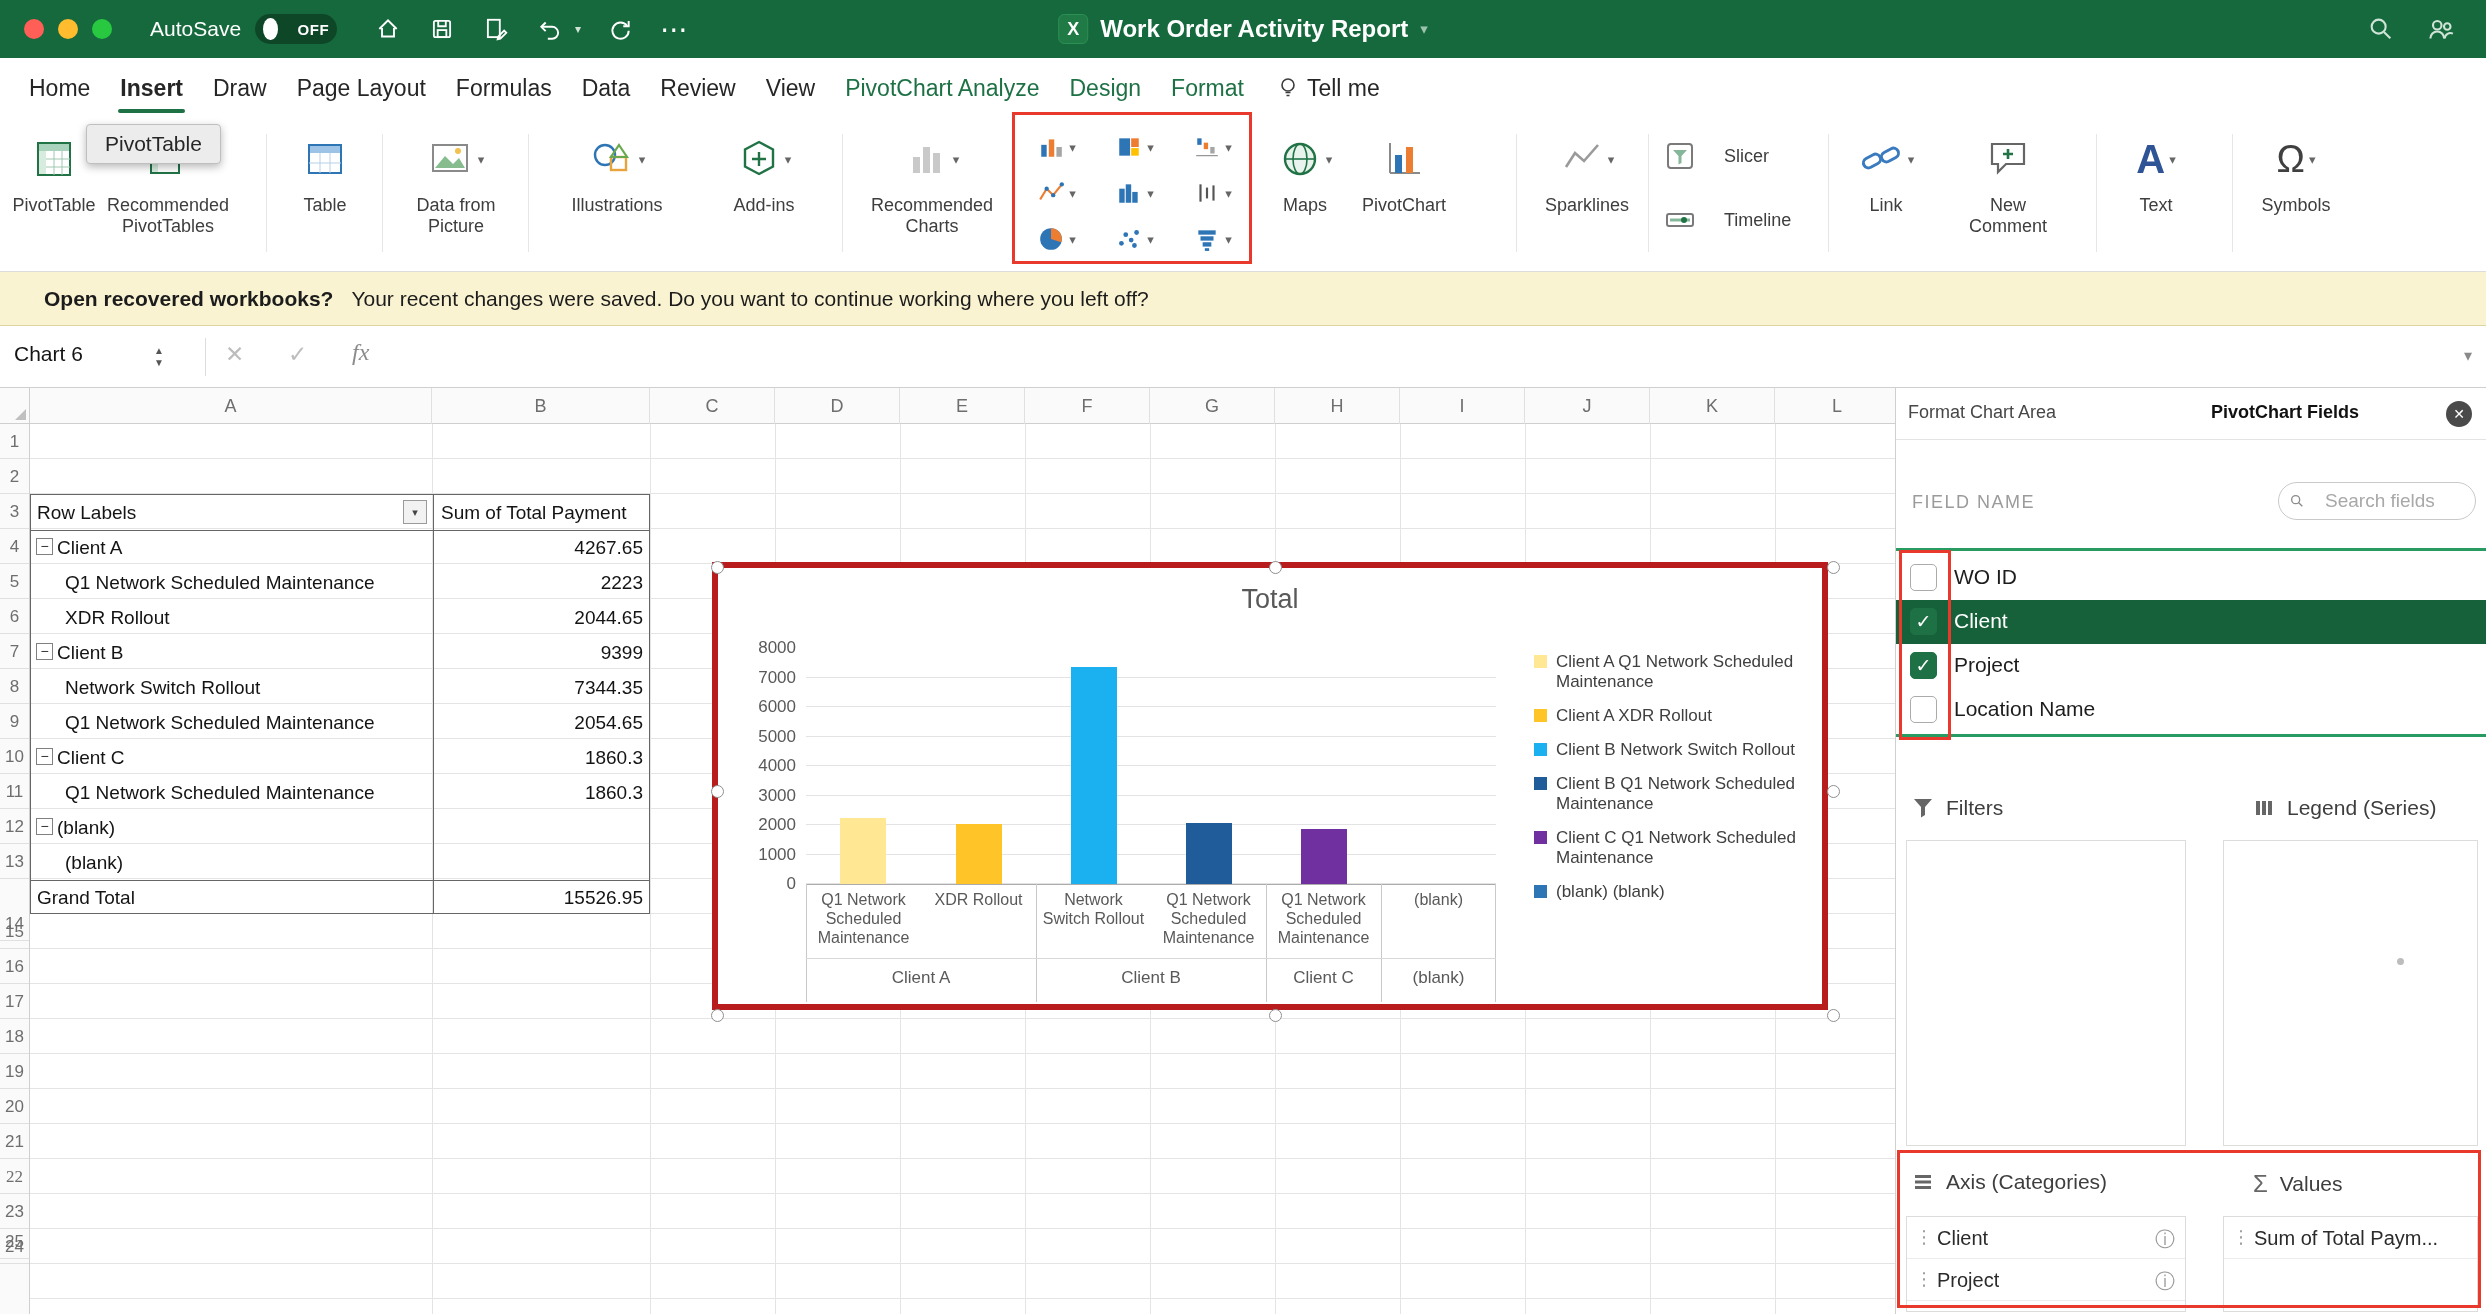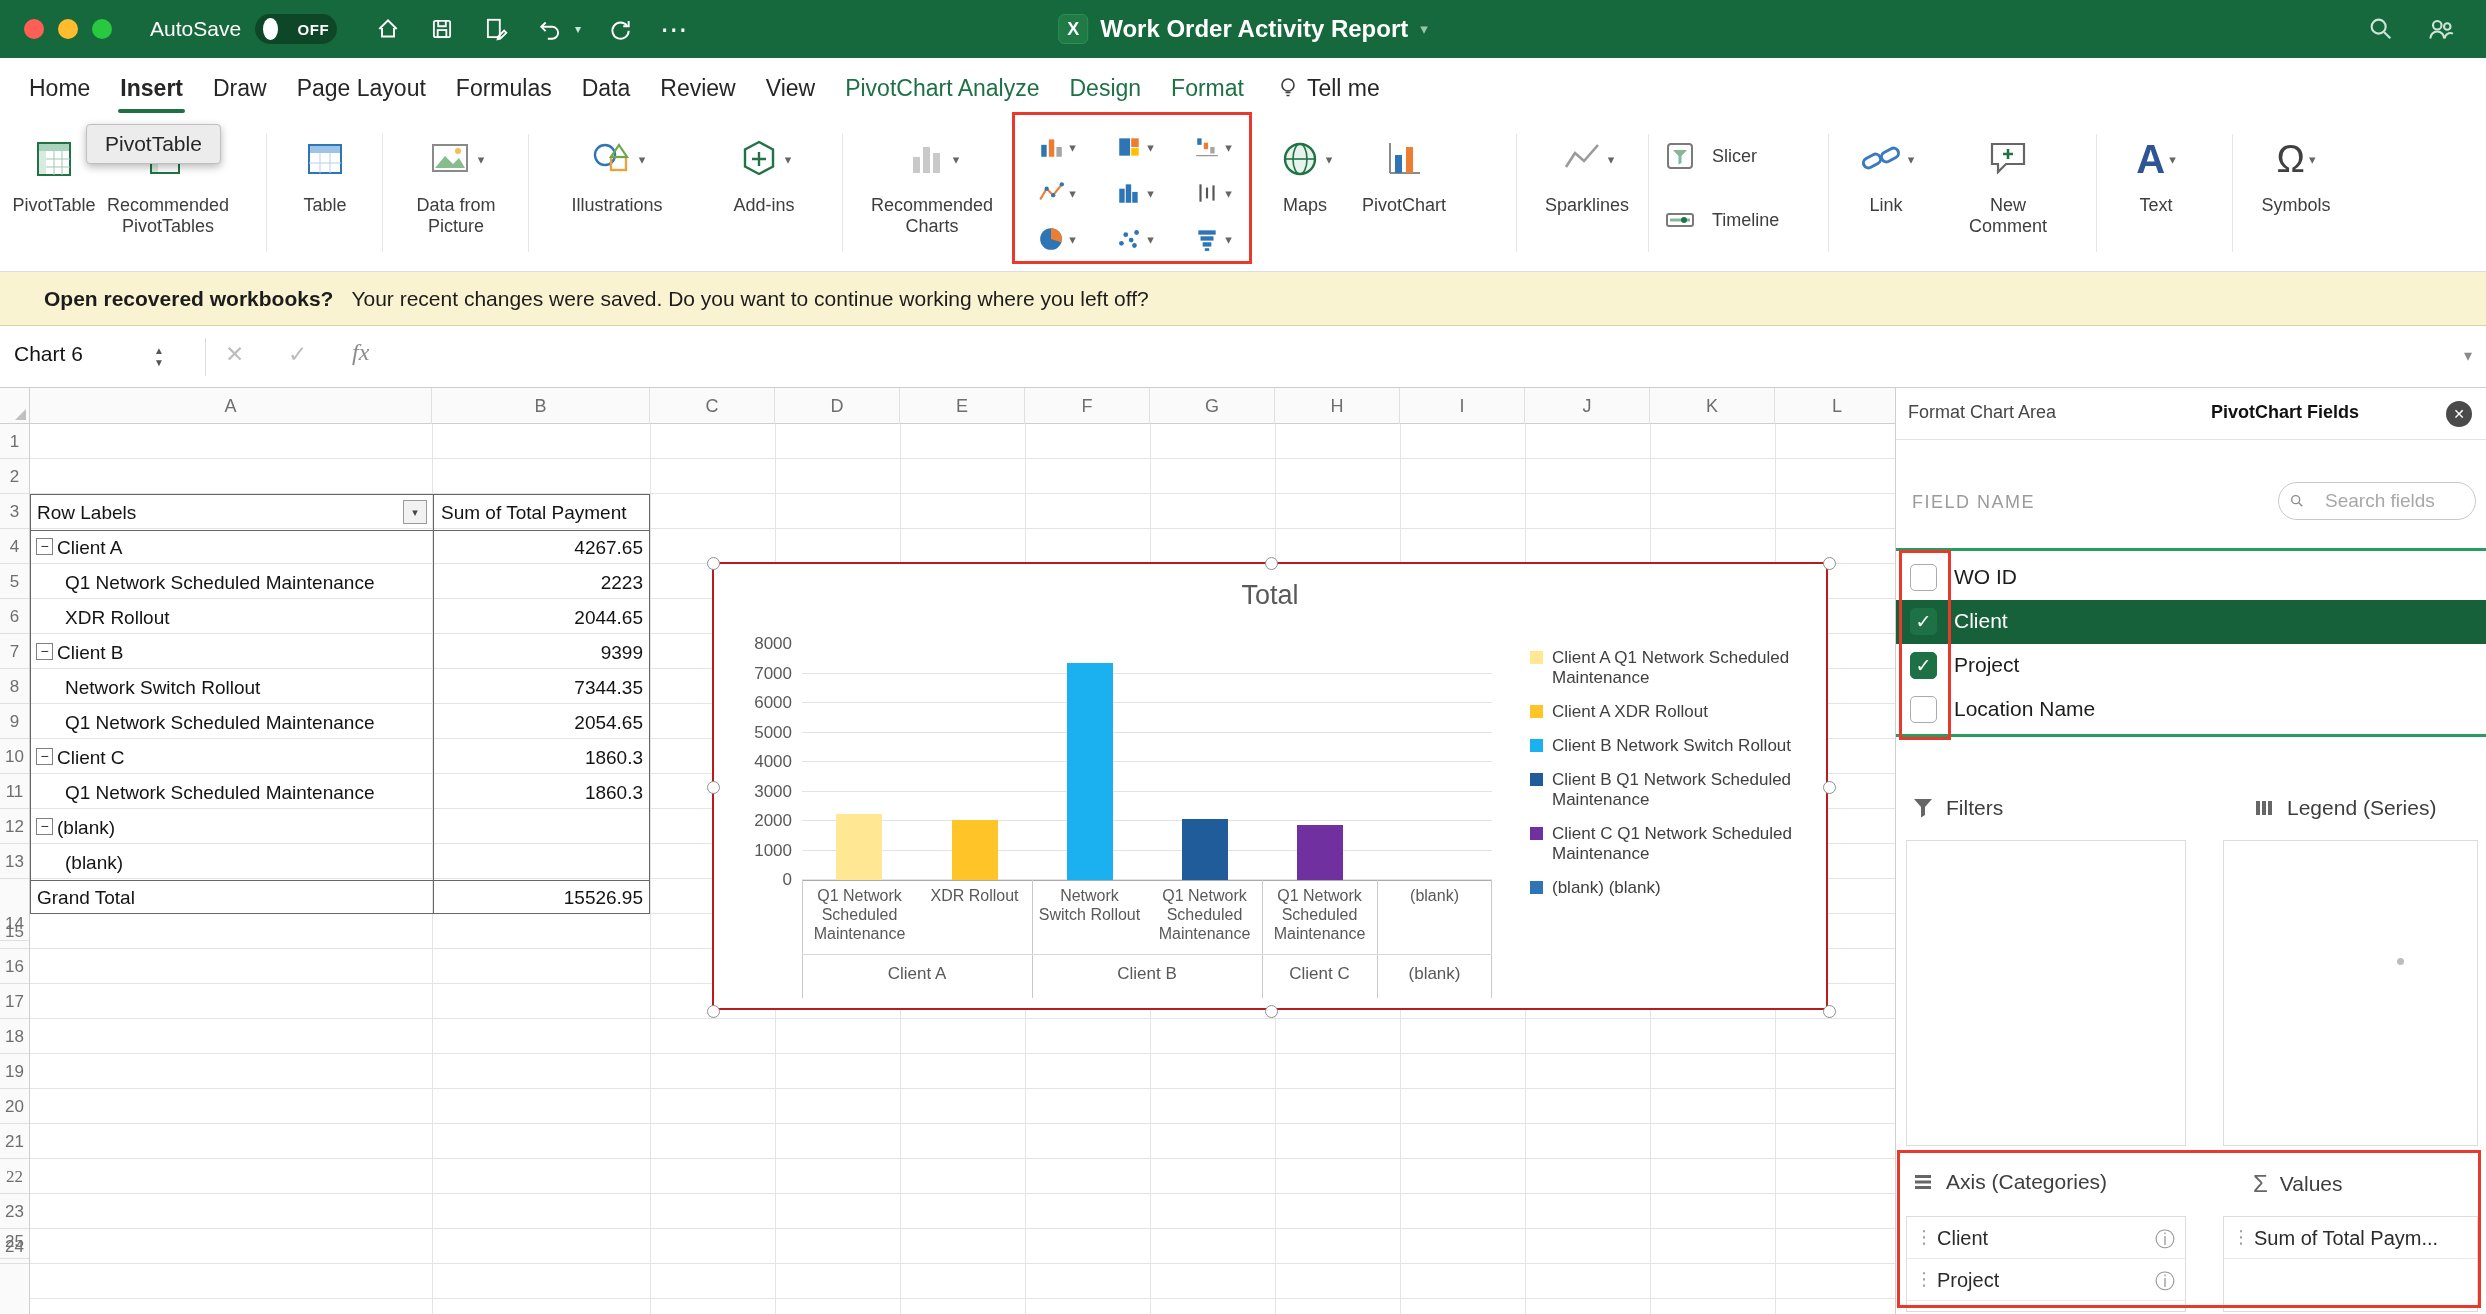--- a/index.html
+++ b/index.html
@@ -41,21 +41,21 @@
 
 
 #ribbon{position:absolute;left:0;top:118px;width:2486px;height:154px;background:#fff;
         border-bottom:1px solid #dcdcdc;z-index:6}
 .rbtn{position:absolute;top:10px;display:flex;flex-direction:column;align-items:center;gap:5px;text-align:center}
 .ricon{height:62px;display:flex;align-items:center;justify-content:center;gap:4px}
 .rlabel{font-size:18px;color:#3e3e3e;line-height:1.15}
 .caret{font-size:13px;color:#666}
 .vsep{position:absolute;top:16px;height:118px;width:1px;background:#e6e6e6}
 .mini{position:absolute;width:70px;height:42px;display:flex;align-items:center;justify-content:center;gap:5px}
-.stack{position:absolute;display:flex;align-items:center;gap:16px;font-size:18px;color:#3e3e3e}
+.stack{position:absolute;display:flex;align-items:center;gap:28px;font-size:18px;color:#3e3e3e}
 
 
 #notif{position:absolute;left:0;top:272px;width:2486px;height:54px;background:#faf3d1;
        border-bottom:1px solid #ddd3a0;display:flex;align-items:center;padding-left:44px;z-index:6}
 #notif .q{font-weight:bold;font-size:21px;color:#1c1c1c}
 #notif .msg{font-size:21px;color:#1c1c1c;margin-left:18px}
 .notifbtn{position:absolute;top:9px;height:36px;background:#fff;border:1px solid #c9c9c9;border-radius:7px;
           font-size:19px;color:#262626;display:flex;align-items:center;justify-content:center}
 
 
@@ -97,21 +97,21 @@
 .pa.hdr{left:6px}
 .pb{position:absolute;left:406px;right:8px;top:7px;text-align:right;white-space:nowrap}
 .pb.hdr{text-align:left;left:410px}
 .expand{position:absolute;left:5px;top:8px;width:17px;height:17px;border:1px solid #808080;background:#fff;
         font-size:14px;line-height:14px;text-align:center;color:#333}
 .filter-btn{position:absolute;left:372px;top:5px;width:24px;height:24px;border:1px solid #9a9a9a;background:#f2f2f2;
             font-size:11px;line-height:22px;text-align:center;color:#444}
 
 
 #chart{position:absolute;left:712px;top:174px;width:1116px;height:448px;background:#fff;
-       border:2px solid #b91c1c;z-index:3}
+       border:6px solid #b91c1c;z-index:3}
 .ctitle{position:absolute;left:0;top:16px;width:100%;text-align:center;font-size:27px;color:#595959}
 #plot{position:absolute;left:88px;top:80px;width:690px;height:236px;
       background-image:repeating-linear-gradient(to top,#e3e3e3 0 1px,transparent 1px 29.5px)}
 .bar{position:absolute;bottom:0;width:46px}
 .yt{position:absolute;left:26px;width:52px;text-align:right;font-size:17px;color:#595959}
 .axline{position:absolute;left:88px;top:316px;width:690px;height:1px;background:#ababab}
 .xc{position:absolute;top:322px;width:115px;font-size:16px;color:#595959;text-align:center;line-height:1.2;
     padding:0 4px}
 .xsep{position:absolute;top:316px;width:1px;height:118px;background:#c9c9c9}
 .ghl{position:absolute;left:88px;top:390px;width:690px;height:1px;background:#d8d8d8}

